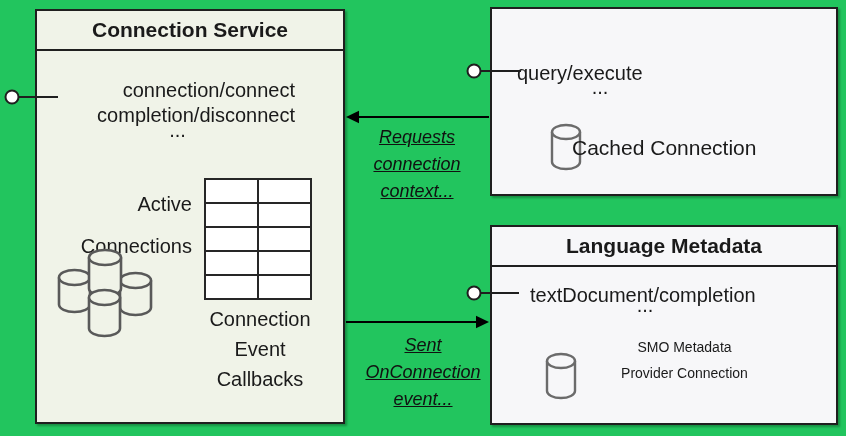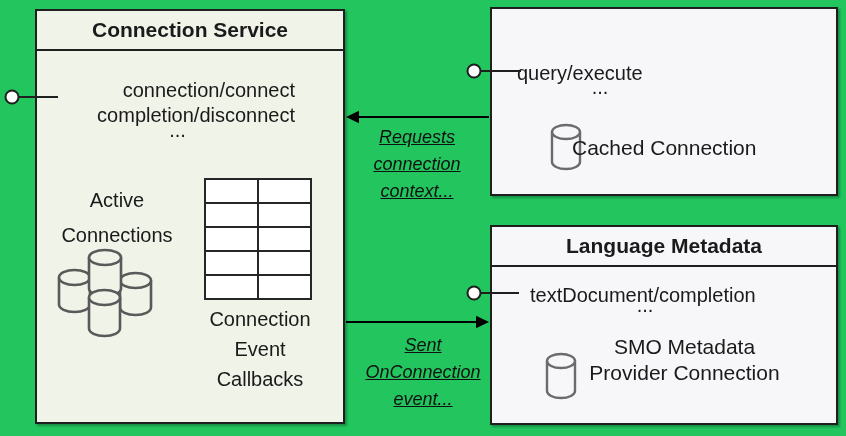--- a/index.html
+++ b/index.html
@@ -12,38 +12,38 @@
   .box-header{box-sizing:border-box;width:100%;height:40px;border-bottom:2px solid #1f1f1f;
        display:flex;align-items:center;justify-content:center;
        font-size:21px;font-weight:700;}
   .box-connection{left:35px;top:9px;width:310px;height:415px;background:#f0f3e8;}
   .box-query{left:490px;top:7px;width:348px;height:189px;background:#f7f7f9;}
   .box-language{left:490px;top:225px;width:348px;height:200px;background:#f7f7f9;}
 
   .abs{position:absolute;}
   .methods{left:23px;top:67px;width:235px;font-size:20px;line-height:25px;text-align:right;}
   .conn-ellipsis{left:23px;top:108px;width:235px;text-align:center;font-size:20px;line-height:22px;}
-  .active-label{left:5px;top:172px;width:150px;text-align:center;font-size:20px;line-height:35px;white-space:pre-line;}
+  .active-label{left:5px;top:172px;width:150px;text-align:right;font-size:20px;line-height:42px;white-space:pre-line;}
   .cluster-icon{left:20px;top:237px;}
   .grid-table{left:167px;top:167px;width:108px;height:122px;box-sizing:border-box;
        display:grid;grid-template-columns:1fr 1fr;grid-template-rows:repeat(5,1fr);
        gap:2px;background:#262626;border:2px solid #262626;}
   .grid-cell{background:#ffffff;}
   .callbacks-label{left:143px;top:293px;width:160px;text-align:center;font-size:20px;line-height:30px;white-space:pre-line;}
 
   .method-line{font-size:20px;line-height:25px;}
   .q-method{left:25px;top:52px;}
   .q-ellipsis{left:38px;top:67px;width:140px;text-align:center;font-size:20px;line-height:22px;}
   .q-cyl{left:58px;top:114px;}
   .q-cached{left:80px;top:126px;font-size:21px;line-height:26px;}
 
   .l-method{left:38px;top:56px;}
   .l-ellipsis{left:38px;top:67px;width:230px;text-align:center;font-size:20px;line-height:22px;}
   .l-cyl{left:53px;top:125px;}
-  .l-smo{left:90px;top:107px;width:205px;text-align:center;font-size:21px;line-height:26px;white-space:pre-line;}
+  .l-smo{left:90px;top:107px;width:205px;text-align:center;font-size:14px;line-height:26px;white-space:pre-line;}
 
   .arrow-label{position:absolute;font-size:18px;font-style:italic;line-height:27px;
        text-align:center;white-space:pre-line;color:#111;text-decoration:underline;}
   .requests-label{left:342px;top:124px;width:150px;}
   .sent-label{left:348px;top:332px;width:150px;}
 
   .overlay{position:absolute;left:0;top:0;width:846px;height:436px;pointer-events:none;}
 </style>
 </head>
 <body>

